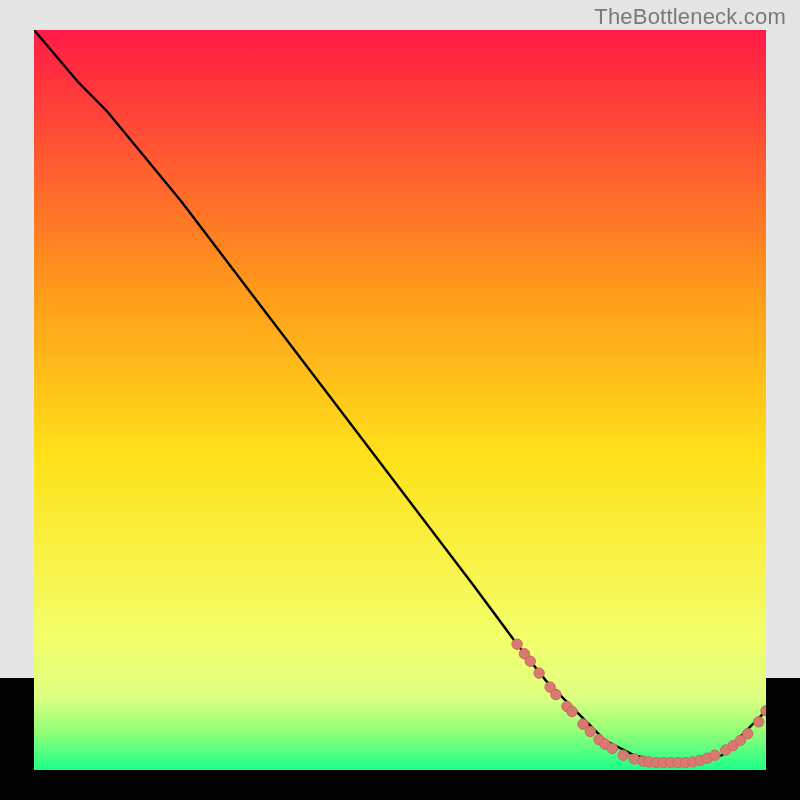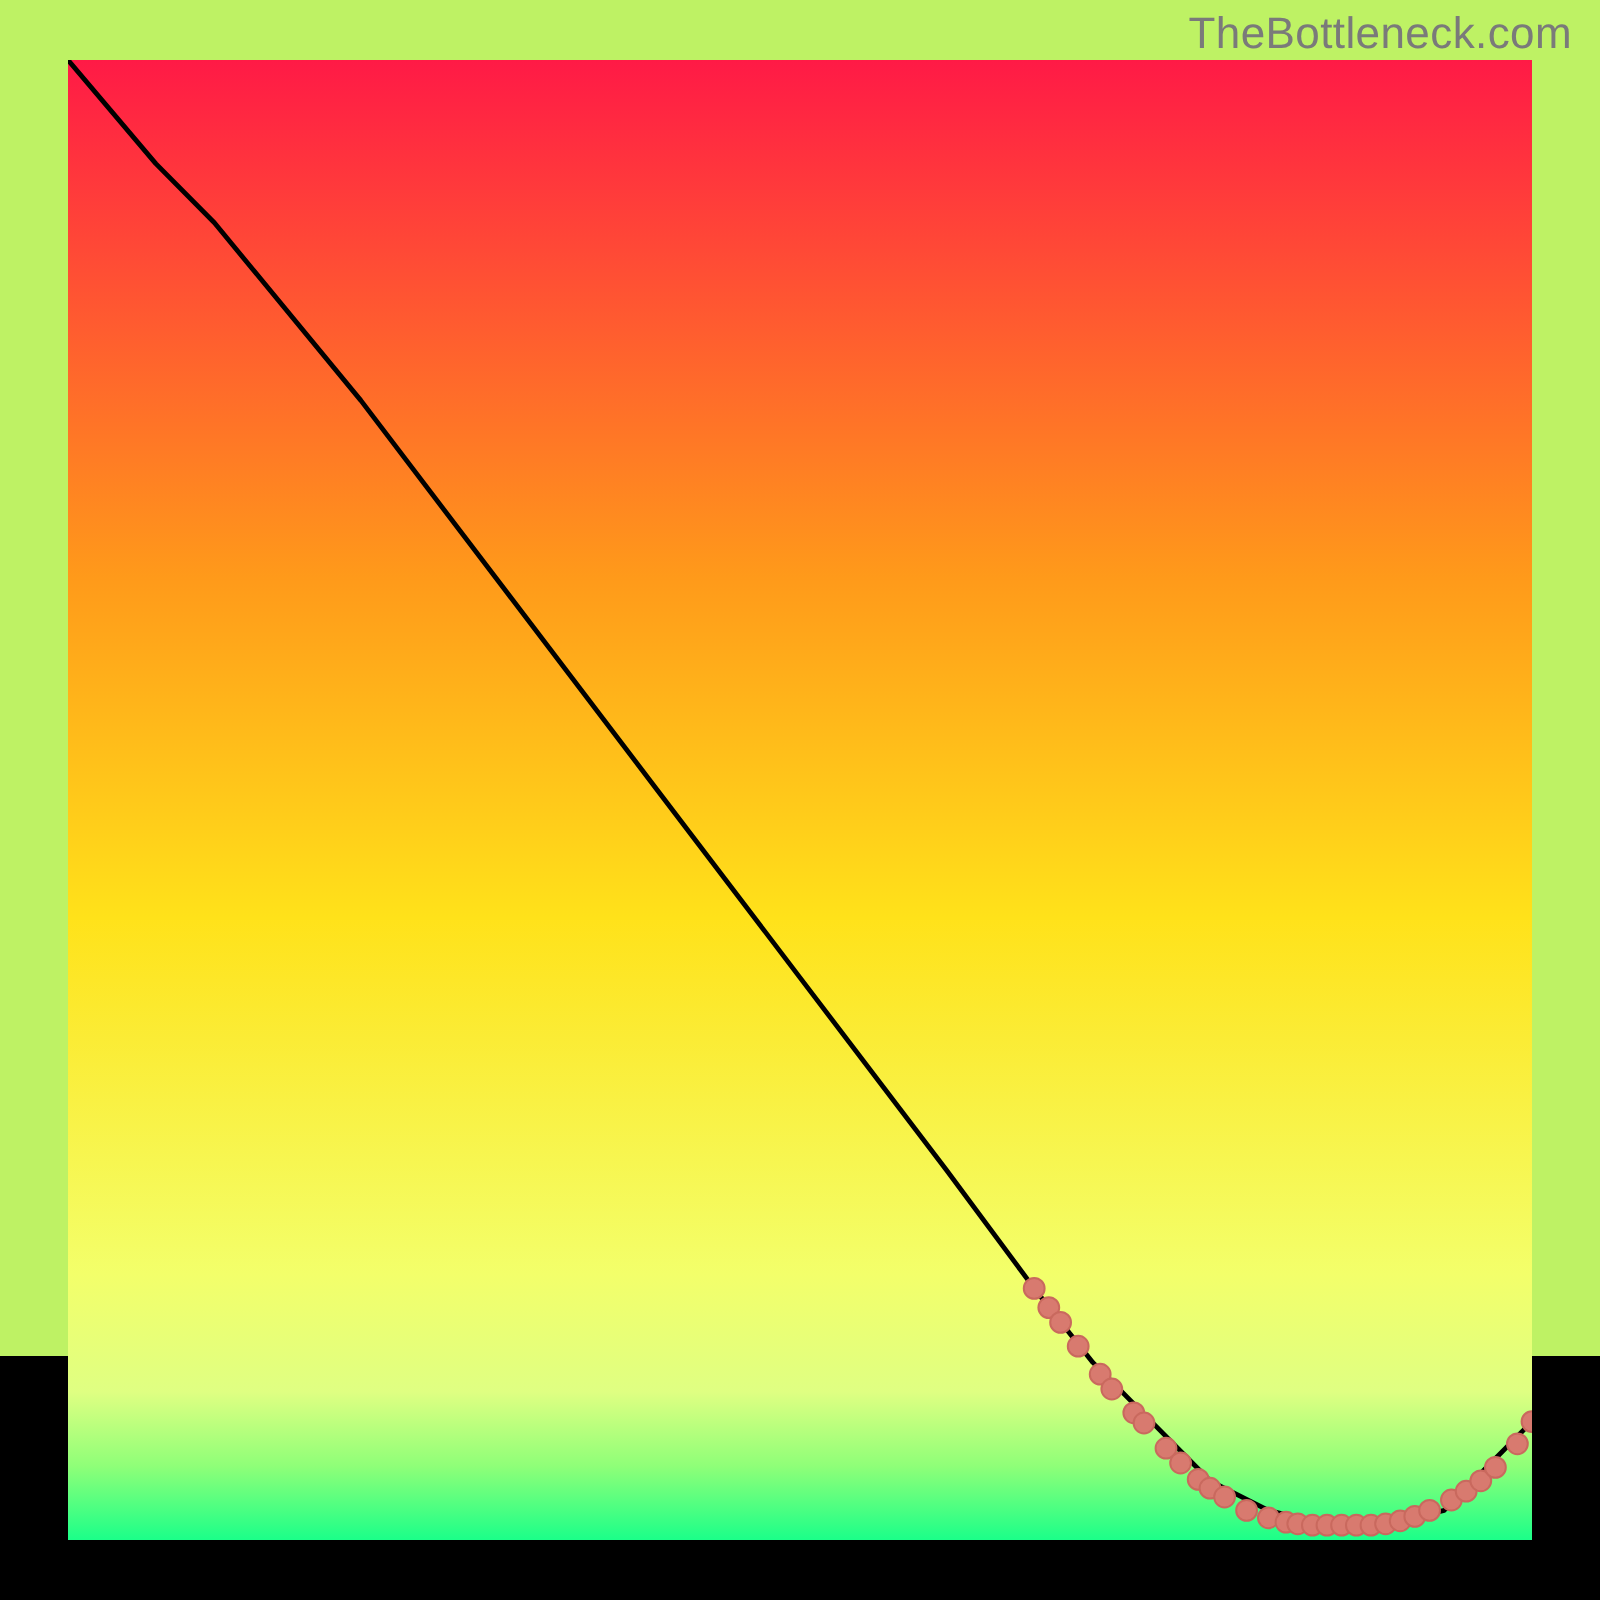--- a/index.html
+++ b/index.html
@@ -8,21 +8,21 @@
     width: 800px;
     height: 800px;
     background: #000;
     overflow: hidden;
     font-family: Arial, Helvetica, sans-serif;
   }
   .frame {
     position: relative;
     width: 800px;
     height: 678px;
-    background: #bef264;
+    background: #e5e5e5;
   }
   .watermark {
     position: absolute;
     top: 4px;
     right: 14px;
     color: #7a7a7a;
     font-size: 22px;
     font-weight: 400;
     letter-spacing: 0.2px;
     user-select: none;

